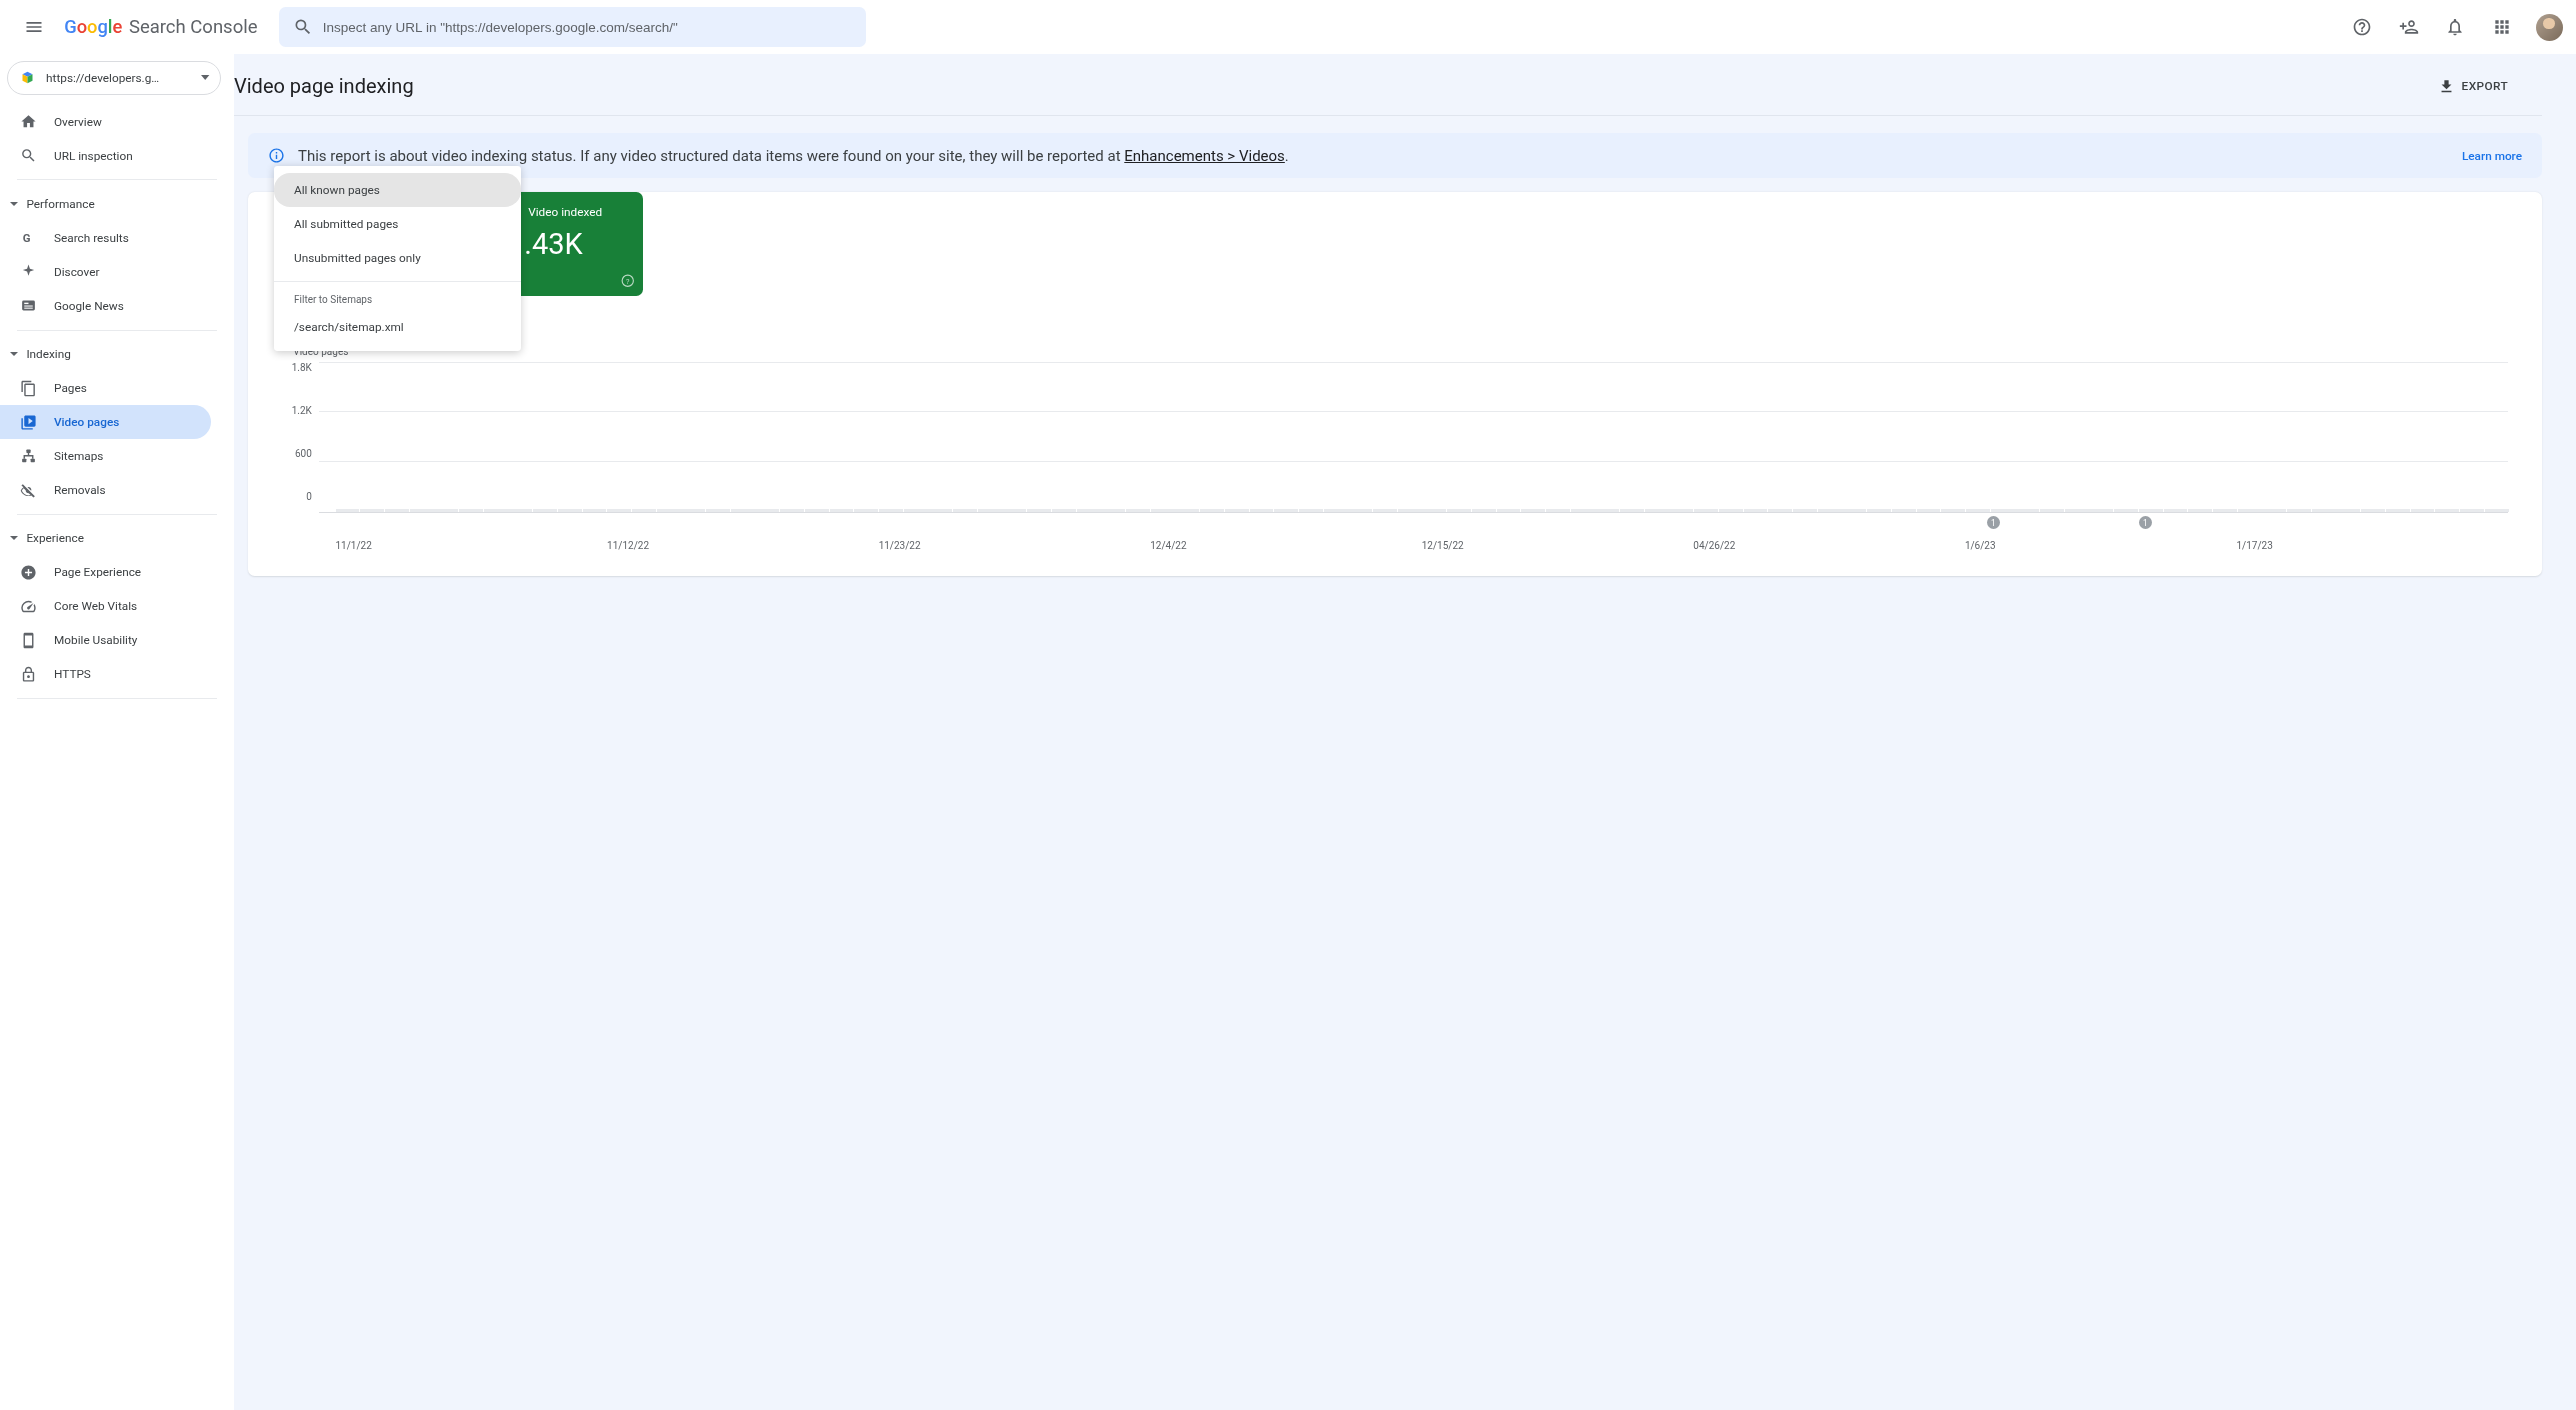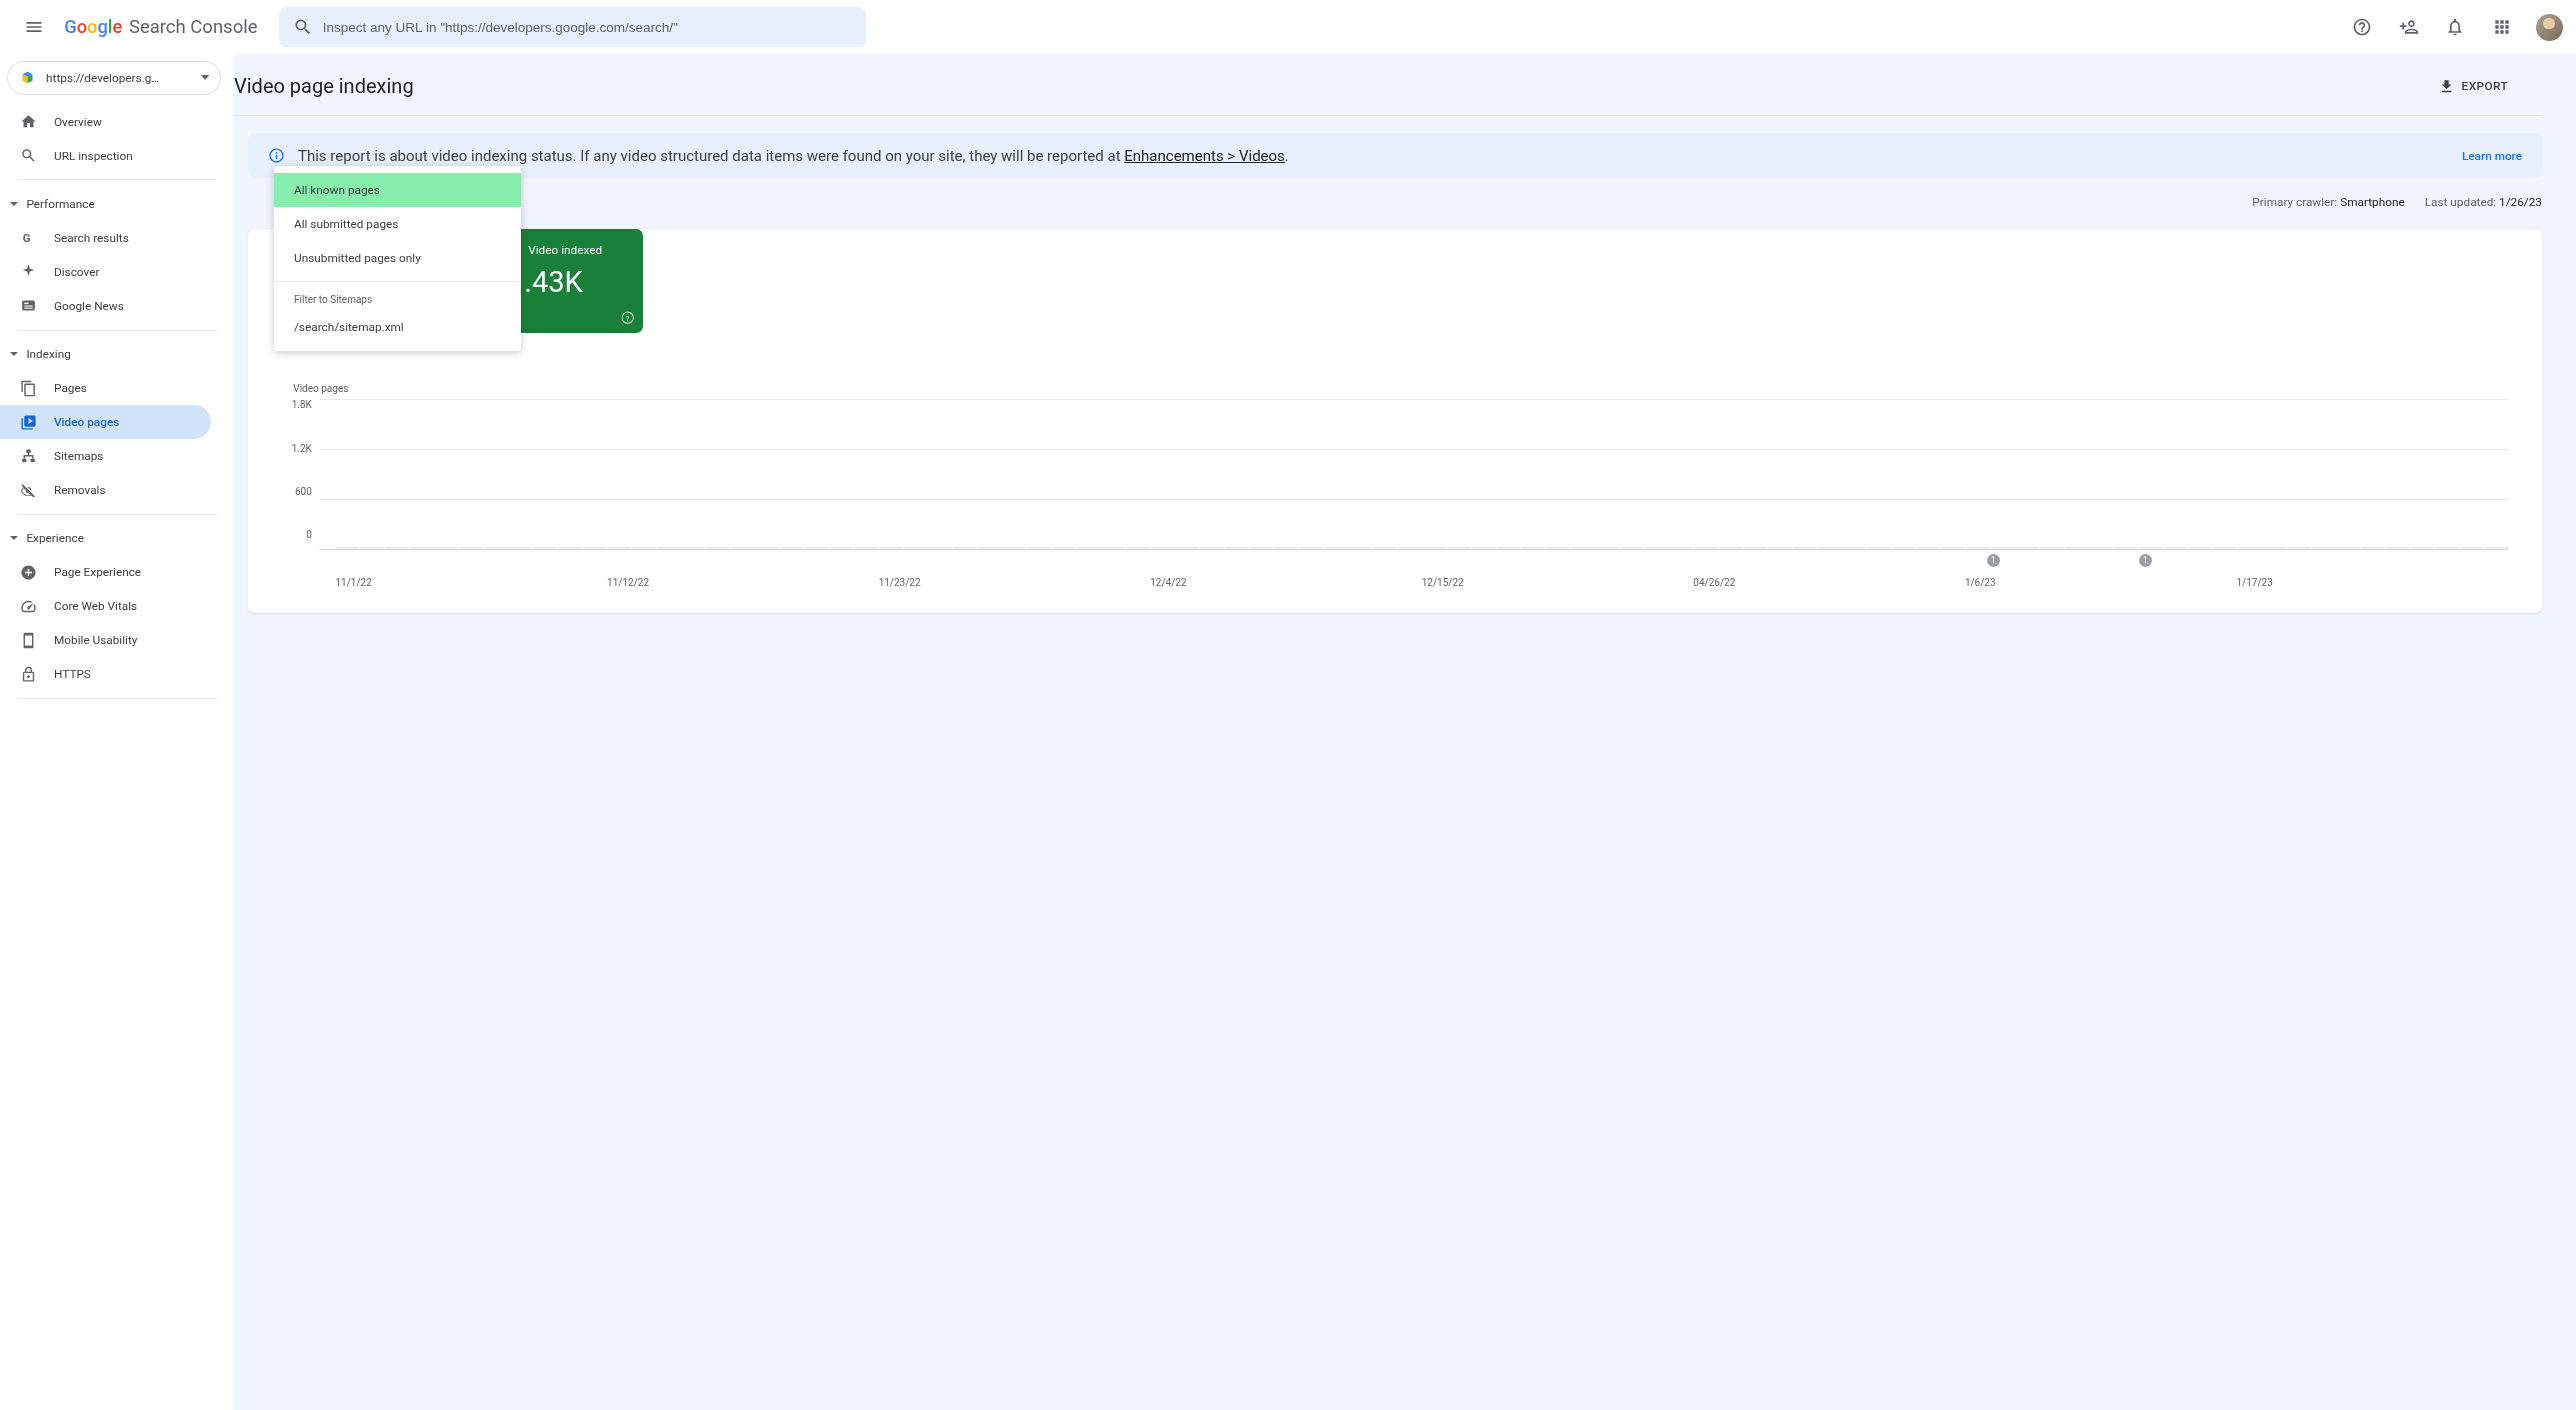--- a/index.html
+++ b/index.html
@@ -76,21 +76,21 @@
 .x-tick { flex: 1; text-align: left; }
 .marker { width: 13.5px; height: 13.5px; border-radius: 50%; background: #9aa0a6; color: #fff; font-size: 8.4px; display: flex; align-items: center; justify-content: center; position: absolute; }
 
 .view-data { margin: 17px 34px 25px 34px; border: 0.8px solid #dadce0; border-radius: 23.5px; height: 54px; display: flex; align-items: center; padding: 0 20px; gap: 13.5px; cursor: pointer; }
 .check-circle { width: 17px; height: 17px; border-radius: 50%; background: #188038; color: #fff; display: flex; align-items: center; justify-content: center; flex-shrink: 0; }
 .view-data-text { flex: 1; font-size: 12.6px; color: #202124; }
 
 
 .dropdown { position: absolute; top: 166px; left: 274px; width: 247px; background: #fff; border-radius: 3.4px; box-shadow: 0 1.7px 8.4px rgba(0,0,0,.2); z-index: 100; padding: 6.7px 0; }
 .dd-item { height: 34px; display: flex; align-items: center; padding: 0 20px; font-size: 11.8px; color: #3c4043; cursor: pointer; }
-.dd-item.selected { background: #86efac; }
+.dd-item.selected { background: #e5e5e5; border-radius: 16px; }
 .dd-divider { height: 0.8px; background: #e8eaed; margin: 6.7px 0; }
 .dd-header { font-size: 10px; color: #5f6368; padding: 5px 20px 5px 20px; }
 
 svg { display: block; }
 </style>
 </head>
 <body>
 
 <div class="app">
 
@@ -303,24 +303,20 @@
       <div class="info-banner">
         <svg class="info-icon" viewBox="0 0 24 24">
             <path fill="#1a73e8" d="M11 7h2v2h-2zm0 4h2v6h-2zm1-9C6.48 2 2 6.48 2 12s4.48 10 10 10 10-4.48 10-10S17.52 2 12 2zm0 18c-4.41 0-8-3.59-8-8s3.59-8 8-8 8 3.59 8 8-3.59 8-8 8z"></path>
           </svg>
         <span class="info-text">
           <span>This report is about video indexing status. If any video structured data items were found on your site, they will be reported at </span><a href="#">Enhancements &gt; Videos</a>.
         </span>
         <span class="learn-more">Learn more</span>
       </div>
 
-      <div class="meta-row">
-        <span><span>Primary crawler:</span> <span class="val">Smartphone</span></span>
-        <span><span>Last updated:</span> <span class="val">1/26/23</span></span>
-      </div>
 
       <div class="card">
         <div class="tile-row" style="padding-left:247px;">
           <div class="tile selected">
             <div class="tile-head">
               <svg width="13.5" height="13.5" viewBox="0 0 24 24">
                   <path fill="#fff" d="M19 3H5c-1.1 0-2 .9-2 2v14c0 1.1.9 2 2 2h14c1.1 0 2-.9 2-2V5c0-1.1-.9-2-2-2zm-9 14l-5-5 1.41-1.41L10 14.17l7.59-7.59L19 8l-9 9z"></path>
                 </svg>
               <span>Video indexed</span>
             </div>

